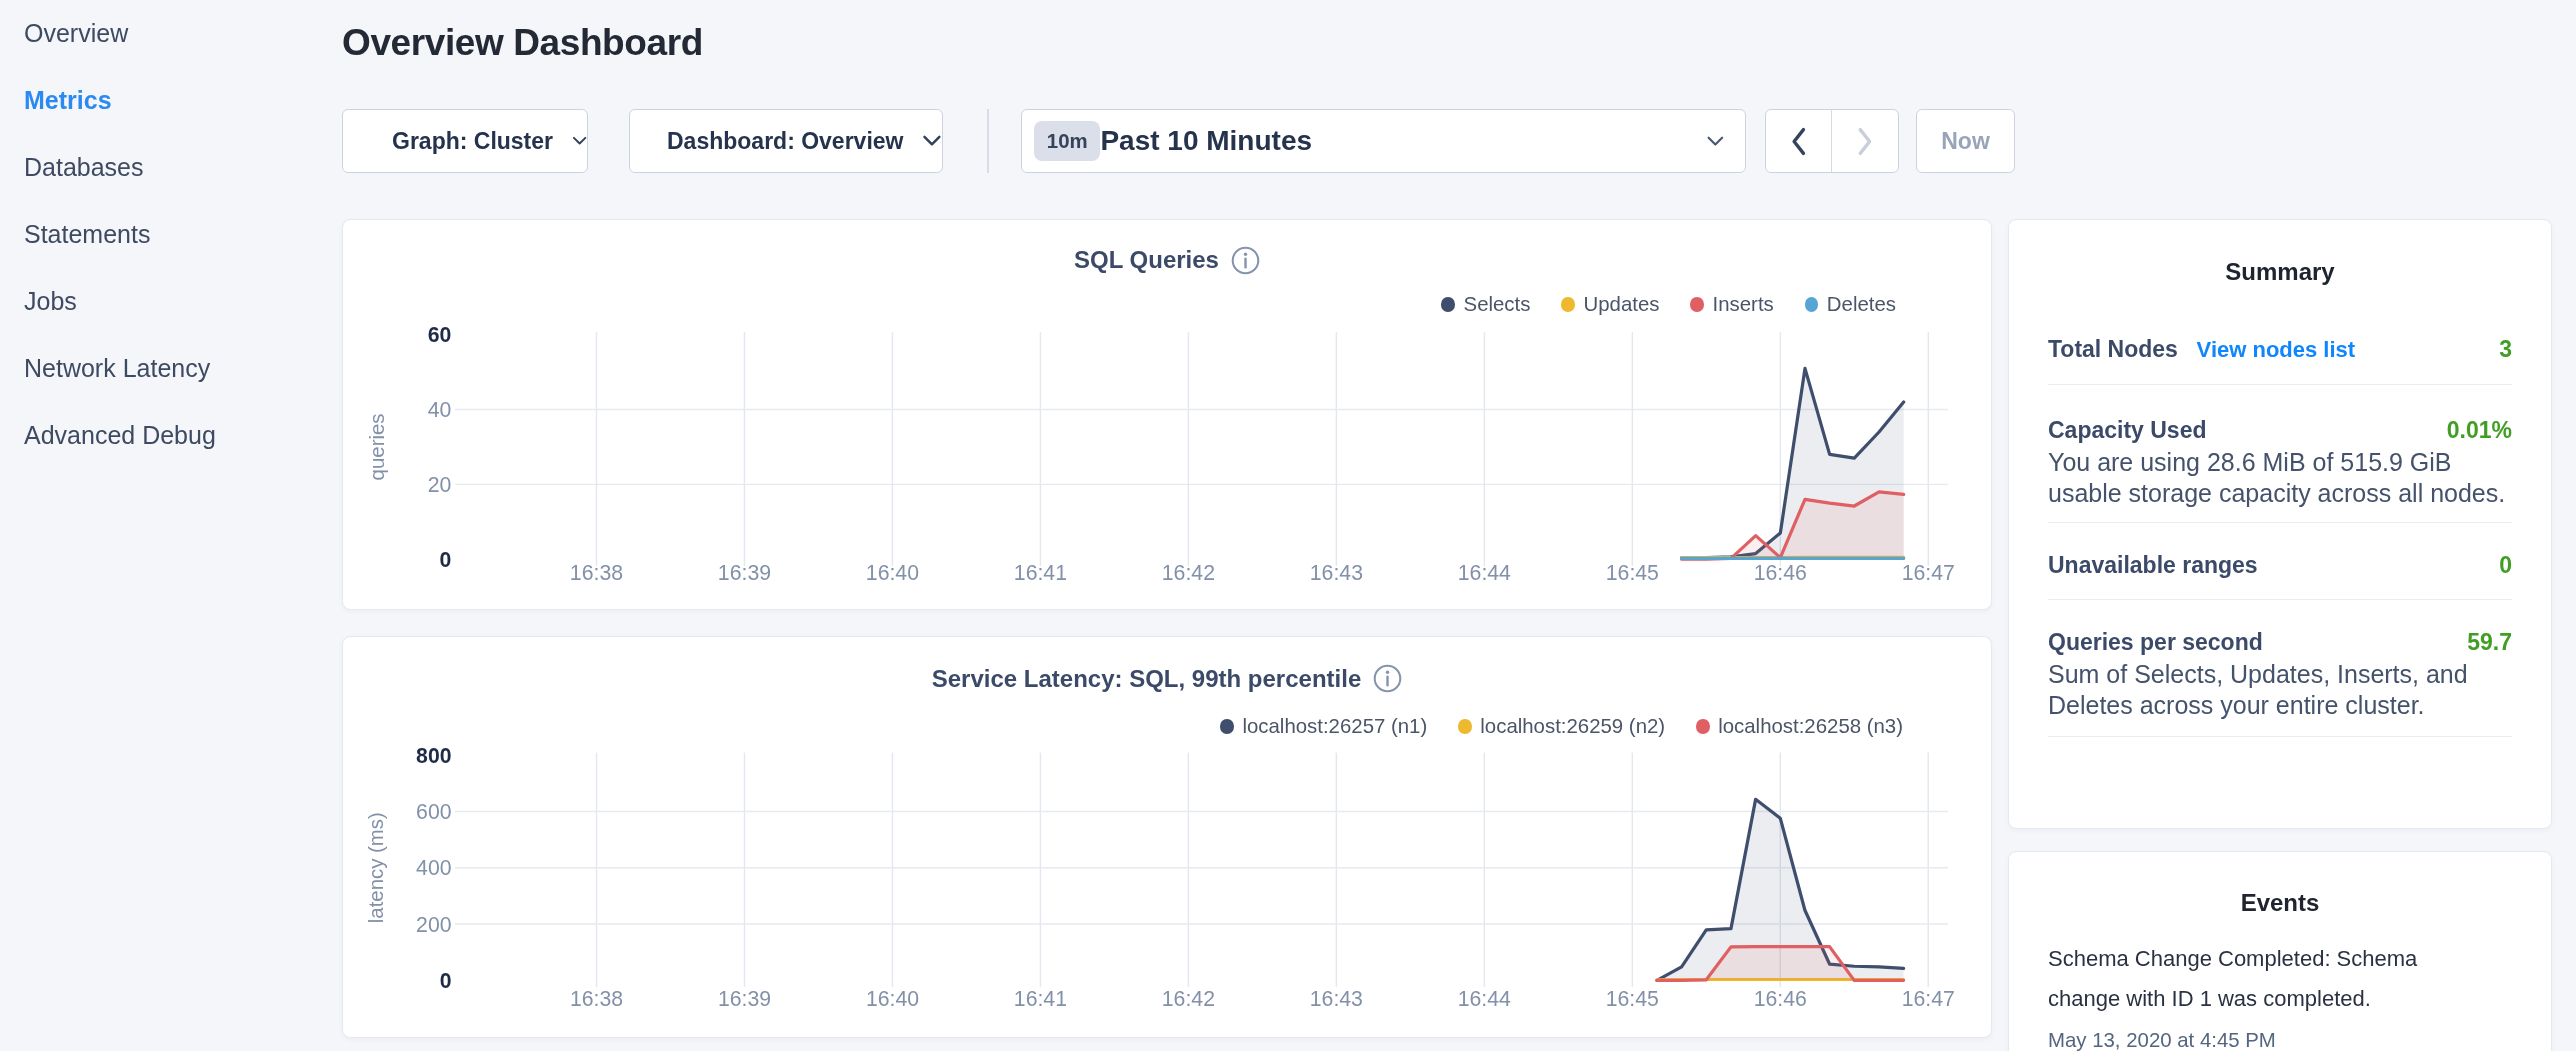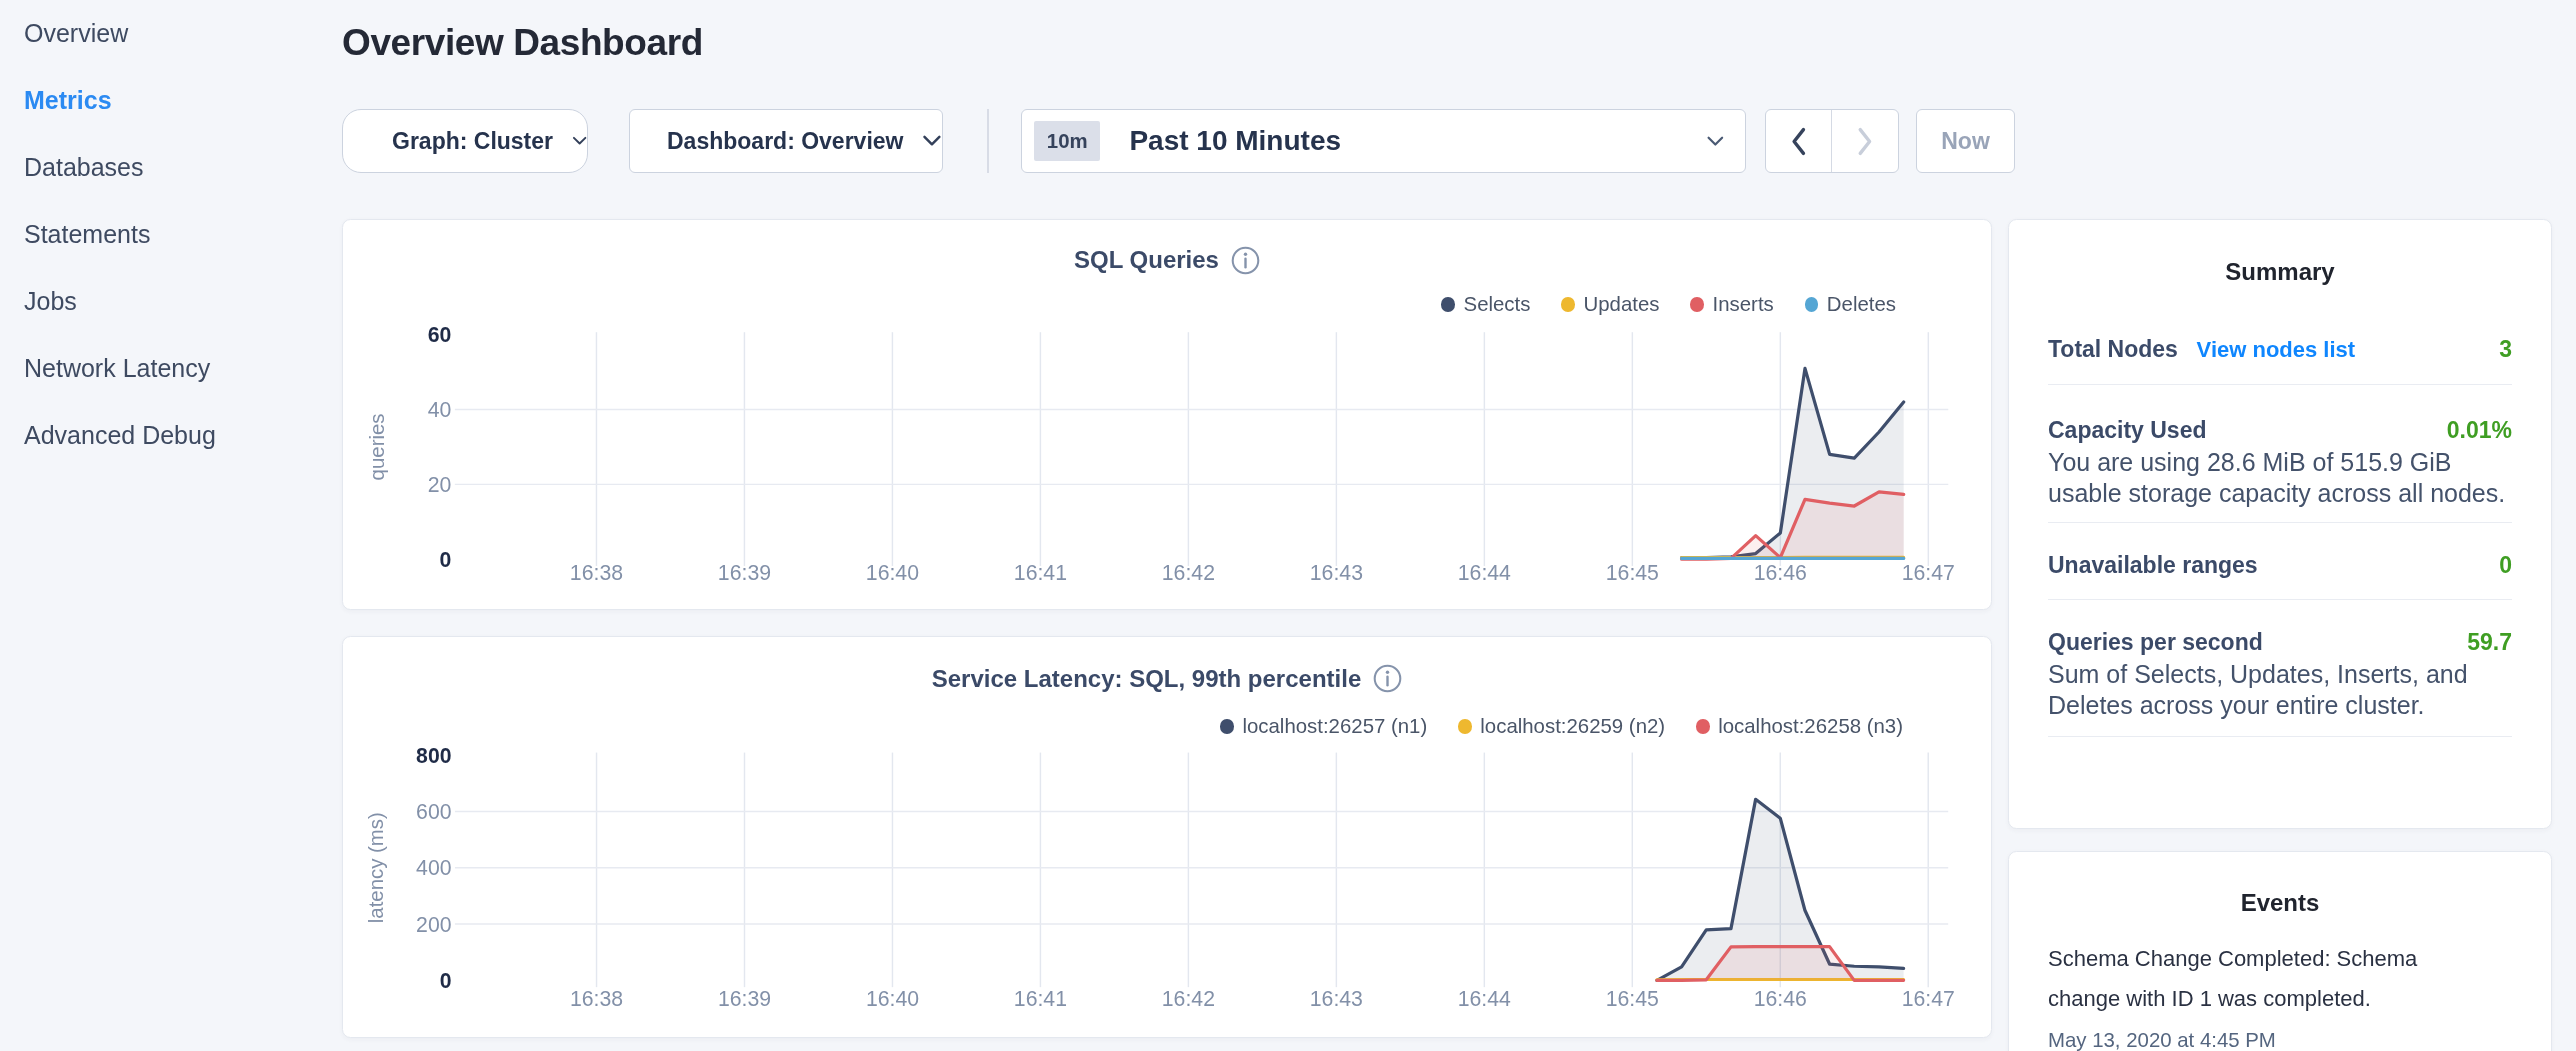--- a/index.html
+++ b/index.html
@@ -26,29 +26,29 @@
     font-size:37px; font-weight:700; color:#242936; letter-spacing:-0.4px;
   }
 
   
   .tb-btn {
     position:absolute; top:109px; height:64px; background:#fff;
     border:1.3px solid #ccd3df; border-radius:6px;
     display:flex; align-items:center; cursor:pointer;
   }
   .dd-label { font-size:23px; font-weight:700; color:#26334d; white-space:nowrap; }
-  #graph-dropdown { left:342px; width:246px; padding-left:49px;border-radius:19px; }
+  #graph-dropdown { left:342px; width:246px; padding-left:49px; }
   #dashboard-dropdown { left:629px; width:314px; padding-left:37px; }
   .dd-chevron { margin-left:18.7px; }
   #toolbar-divider { position:absolute; left:987px; top:109px; width:1.7px; height:64px; background:#d8dce6; }
 
   #time-dropdown { left:1021px; width:725px; padding:0 20.4px 0 12px; }
   #time-badge {
     background:#dbdfe9; color:#36435c; font-size:20.4px; font-weight:700;
-    border-radius:2px; padding:8.5px 12.8px; margin-right:29px;
+    border-radius:8px; padding:8.5px 12.8px; 
   }
   #time-label { font-size:28px; font-weight:700; color:#26334d; }
   #time-chevron { margin-left:auto; }
 
   #arrow-group { left:1765px; width:134px; padding:0; }
   .arrow-cell { width:50%; height:100%; display:flex; align-items:center; justify-content:center; }
   .arrow-cell.prev { border-right:1.3px solid #d5dae4; }
   #now-button { left:1916px; width:99px; justify-content:center; }
   #now-button span { font-size:23px; font-weight:700; color:#99a4b8; }
 

